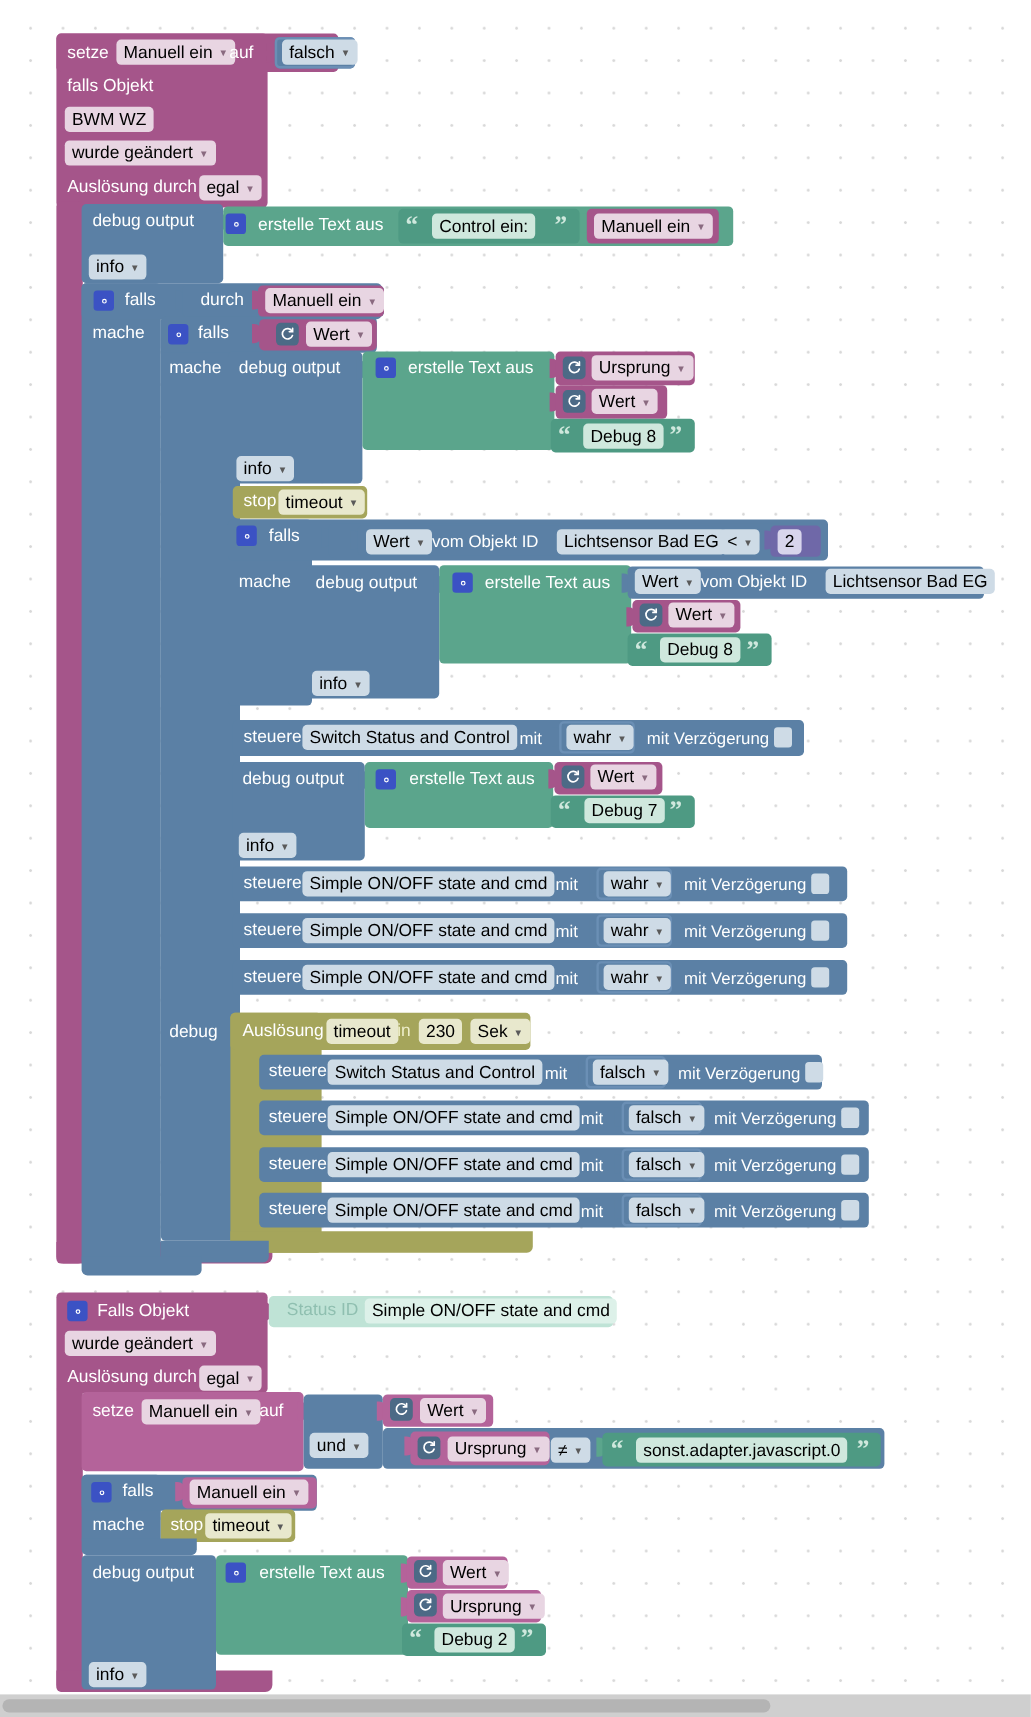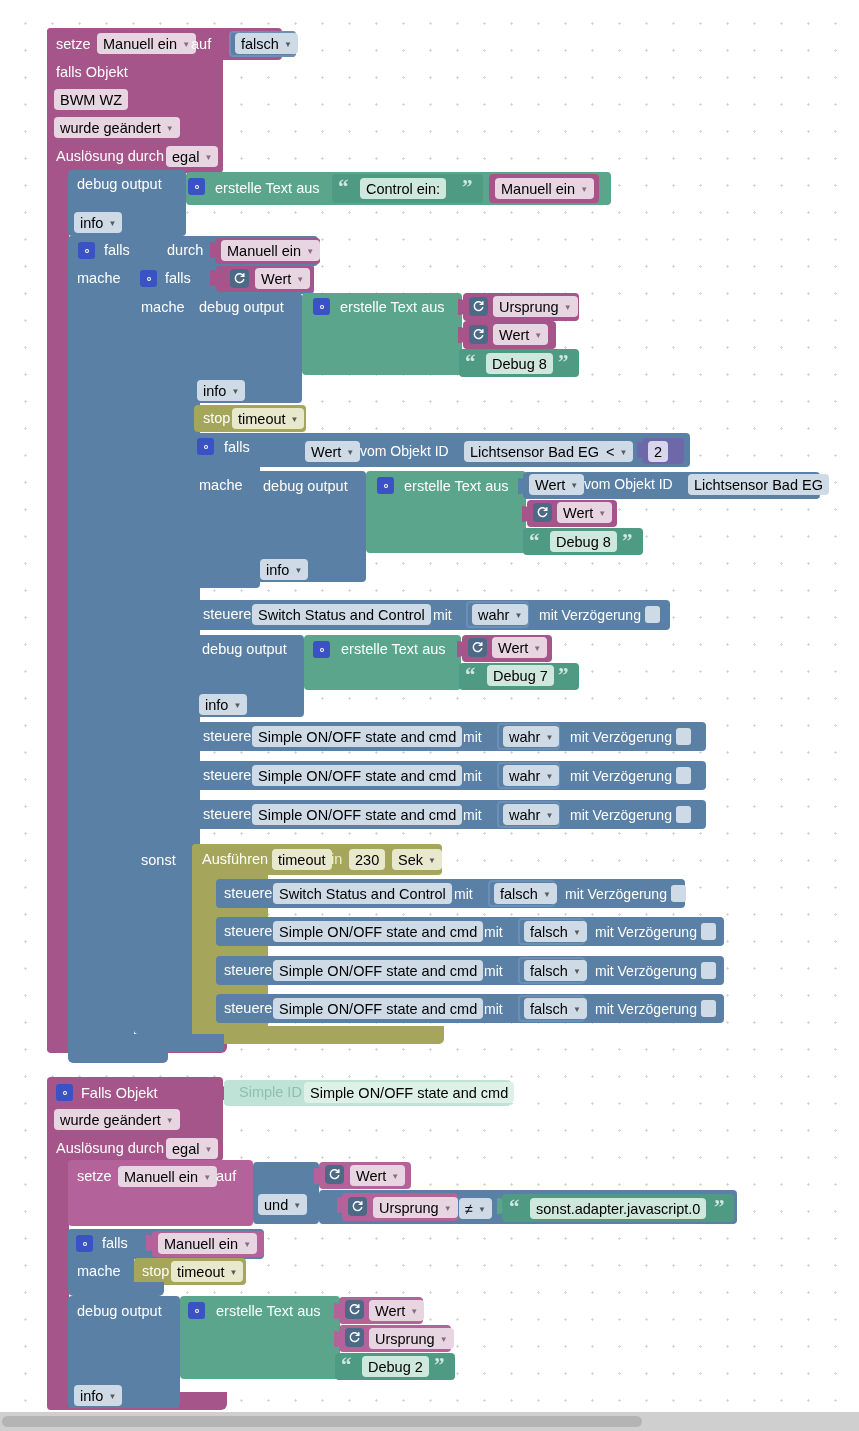--- a/index.html
+++ b/index.html
@@ -446,25 +446,25 @@
     <div class="lbl" style="left:463px; top:808px; font-size:14px;">mit</div>
     <div class="tab blue" style="left:491px; top:806px;"></div>
     <div class="inline blue sel" style="left:497px; top:801px; width:63px; height:27px;"></div>
     <div class="fld ltb" style="left:503px; top:804px;">
       <span>wahr</span>
       <span class="car">▼</span>
     </div>
     <div class="lbl" style="left:570px; top:808px; font-size:14px;">mit Verzögerung</div>
     <div class="chk" style="left:676px; top:806px;"></div>
 
-    <div class="lbl" style="left:141px; top:853px;">sonst</div>
+    <div class="lbl" style="left:141px; top:853px;">debug</div>
     <div class="body olive" style="left:192px; top:844px; width:76px; height:200px;"></div>
     <div class="body olive" style="left:192px; top:844px; width:250px; height:31px;"></div>
     <div class="body olive" style="left:192px; top:1026px; width:252px; height:18px; border-radius:0 0 5px 5px;"></div>
-    <div class="lbl" style="left:202px; top:852px;">Ausführen</div>
+    <div class="lbl" style="left:202px; top:852px;">Auslösung</div>
     <div class="fld lty" style="left:272px; top:849px;">
       <span>timeout</span>
     </div>
     <div class="lbl dimy" style="left:331px; top:852px;">in</div>
     <div class="fld lty" style="left:349px; top:849px;">
       <span>230</span>
     </div>
     <div class="fld lty" style="left:392px; top:849px;">
       <span>Sek</span>
       <span class="car">▼</span>
@@ -540,21 +540,21 @@
     <div class="body pink" style="left:47px; top:1392px; width:180px; height:18px; border-radius:0 0 6px 6px;"></div>
 
     <div class="gico" style="left:56px; top:1084px;">
       <svg viewBox="0 0 24 24" fill="#fff">
           <path d="M12 8a4 4 0 100 8 4 4 0 000-8zm0 6a2 2 0 110-4 2 2 0 010 4z"></path>
         </svg>
     </div>
     <div class="lbl" style="left:81px; top:1086px;">Falls Objekt</div>
     <div class="tab pink" style="left:218px; top:1085px;"></div>
     <div class="inline" style="left:224px; top:1080px; width:287px; height:26px; background:#bfe3d6; border-radius:4px;"></div>
-    <div class="lbl dimg" style="left:239px; top:1085px; color:#8fbfb0;">Simple ID</div>
+    <div class="lbl dimg" style="left:239px; top:1085px; color:#8fbfb0;">Status ID</div>
     <div class="fld ltg" style="left:304px; top:1082px; background:#ddf1e9;">
       <span>Simple ON/OFF state and cmd</span>
     </div>
     <div class="fld lt" style="left:54px; top:1109px;">
       <span>wurde geändert</span>
       <span class="car">▼</span>
     </div>
     <div class="lbl" style="left:56px; top:1141px;">Auslösung durch</div>
     <div class="fld lt" style="left:166px; top:1138px;">
       <span>egal</span>

